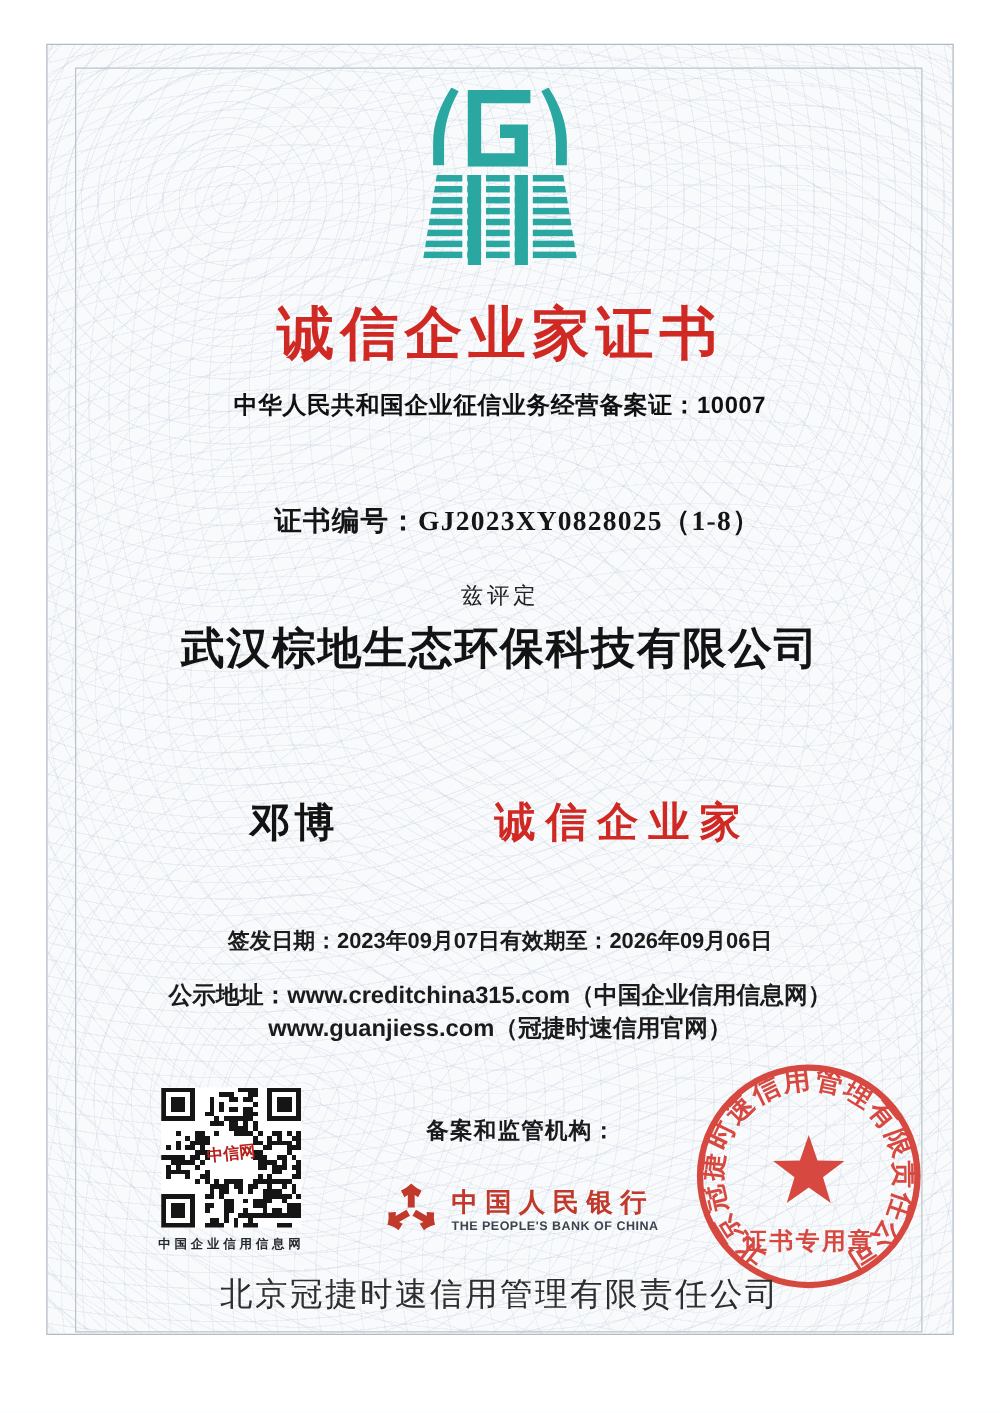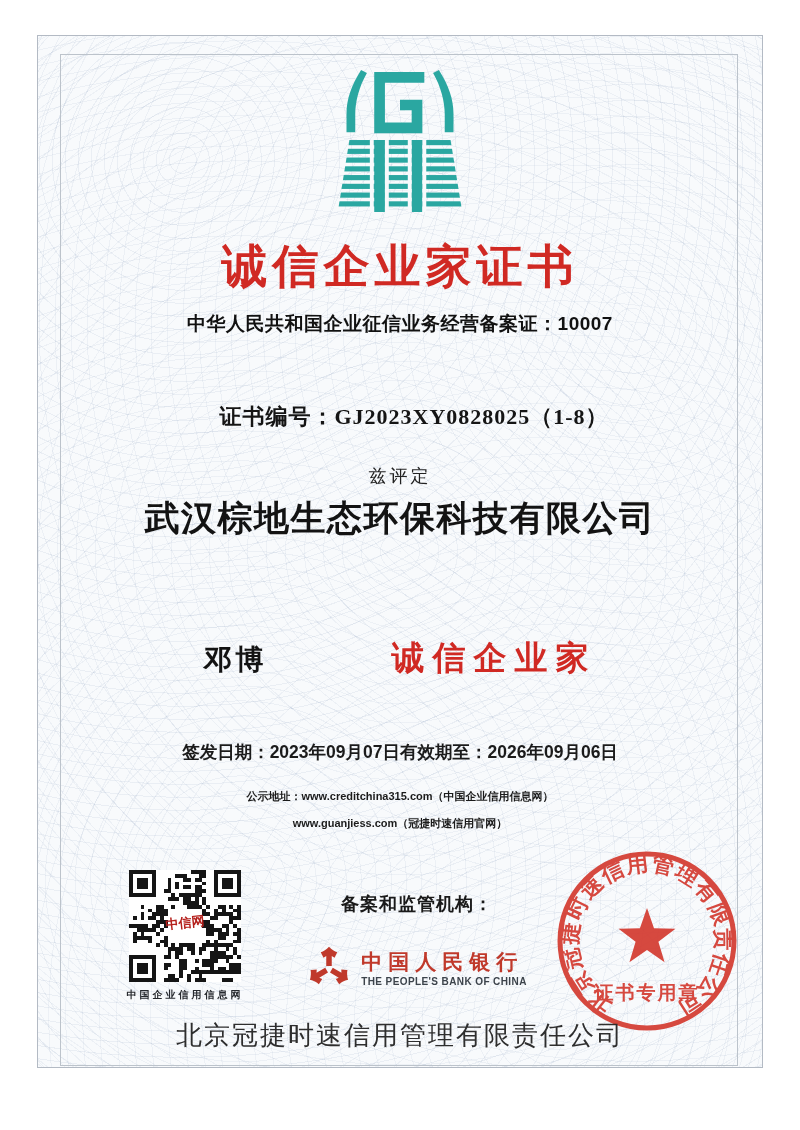--- a/index.html
+++ b/index.html
@@ -20,25 +20,25 @@
   .logo-wrap{position:absolute;top:70px;left:0;right:0;display:flex;justify-content:center;}
   .title{top:236px;font-size:46px;font-weight:bold;color:#d02923;letter-spacing:5px;}
   .subtitle{top:311px;font-size:19px;font-weight:bold;color:#111111;letter-spacing:0.5px;}
   .certline{top:402px;font-size:22px;font-weight:bold;color:#151515;letter-spacing:1px;
             font-family:"Liberation Serif",serif;padding-left:28px;}
   .evaluate{top:464px;font-size:18px;color:#222222;letter-spacing:3px;font-family:"Liberation Serif",serif;}
   .company{top:495px;font-size:35px;font-weight:600;color:#131313;letter-spacing:1.5px;
            font-family:"Liberation Serif",serif;}
   .name-row{position:absolute;top:636px;left:0;right:0;display:flex;justify-content:center;
             align-items:baseline;gap:80px;}
-  .person{font-size:28px;font-weight:bold;color:#131313;letter-spacing:4px;}
+  .person{font-size:32px;font-weight:bold;color:#131313;letter-spacing:4px;}
   .honor{font-size:33px;font-weight:bold;color:#d02923;letter-spacing:8px;margin-left:44px;}
   .dates-row{position:absolute;top:740px;left:0;right:0;display:flex;justify-content:center;
              font-size:17.5px;font-weight:bold;color:#1b1b1b;}
-  .urls{top:783px;font-size:11px;font-weight:bold;color:#1b1b1b;line-height:27px;}
+  .urls{top:783px;font-size:19px;font-weight:bold;color:#1b1b1b;line-height:27px;}
   .qr-block{position:absolute;top:870px;left:126px;width:118px;text-align:center;}
   .qr-inner{position:relative;width:112px;height:112px;margin:0 auto;background:#ffffff;}
   .qr-center-text{position:absolute;top:44px;left:0;width:100%;text-align:center;
                   color:#b5201c;font-size:13px;font-family:"Liberation Serif",serif;
                   transform:rotate(-6deg);font-weight:bold;}
   .qr-caption{margin-top:6px;font-size:10px;font-weight:bold;letter-spacing:3px;color:#26292e;
               font-family:"Liberation Serif",serif;white-space:nowrap;}
   .regulator-block{position:absolute;top:892px;left:292px;width:250px;text-align:center;}
   .regulator-label{font-size:18px;font-weight:bold;color:#1a1a1a;letter-spacing:1px;
                    font-family:"Liberation Serif",serif;}

